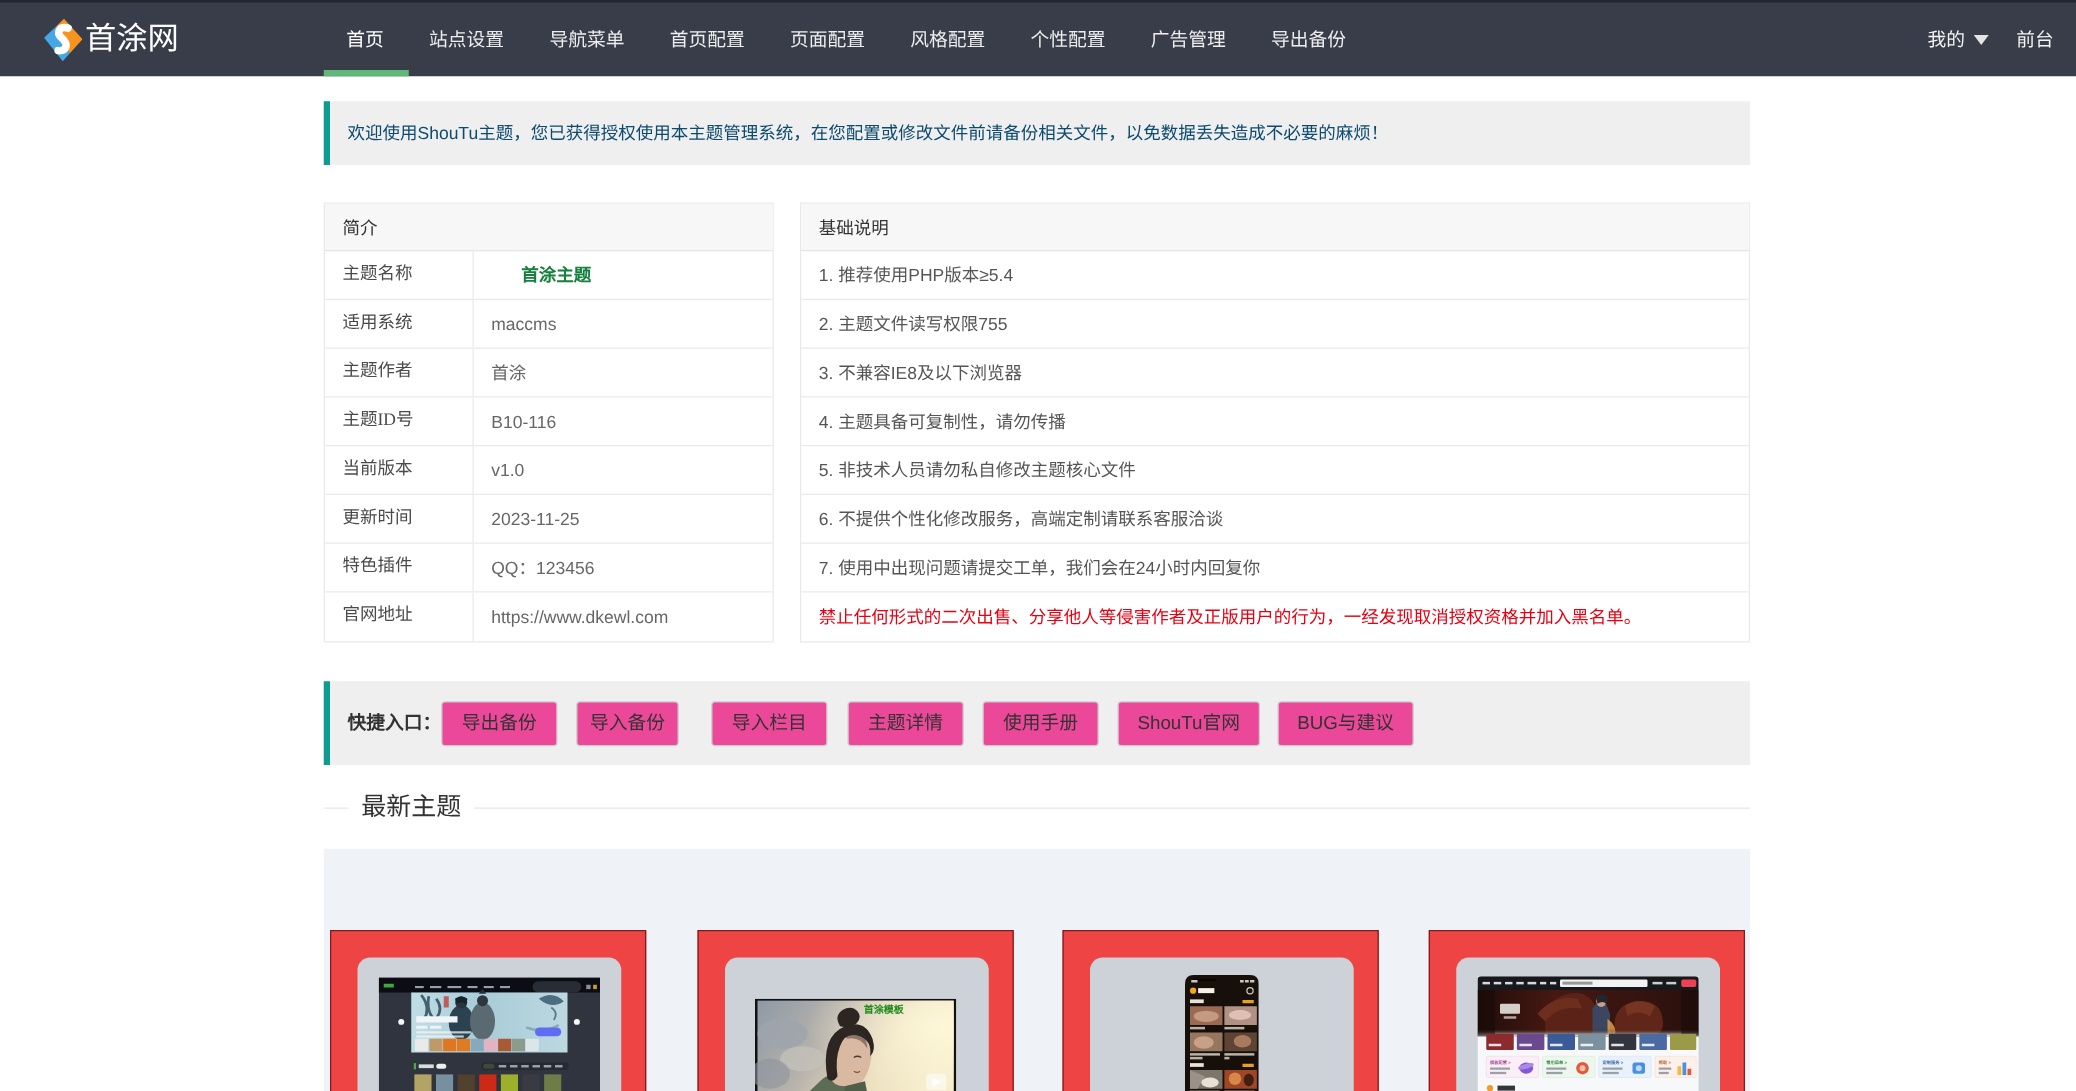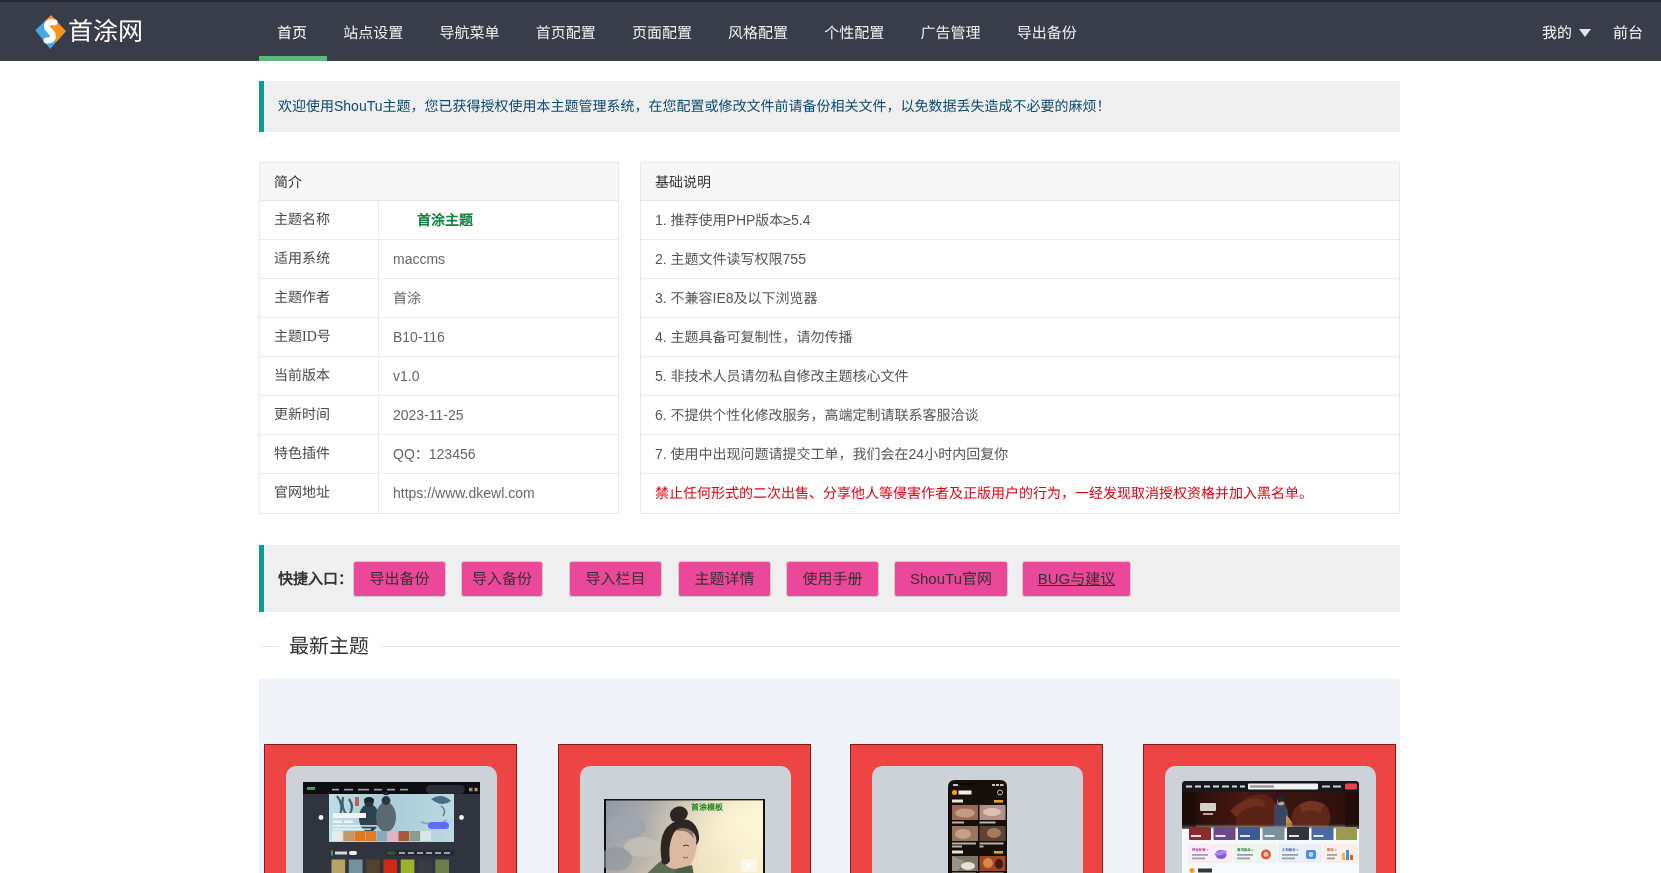--- a/index.html
+++ b/index.html
@@ -118,21 +118,21 @@
 </div>
 
 <div class="quick">
   <div class="lab">快捷入口：</div>
   <div class="qbtn" style="left:89px;width:93px;">导出备份</div>
   <div class="qbtn" style="left:197px;width:82px;">导入备份</div>
   <div class="qbtn" style="left:305px;width:93px;">导入栏目</div>
   <div class="qbtn" style="left:414px;width:93px;">主题详情</div>
   <div class="qbtn" style="left:522px;width:93px;">使用手册</div>
   <div class="qbtn" style="left:630px;width:114px;">ShouTu官网</div>
-  <div class="qbtn" style="left:758px;width:109px;text-decoration:underline;">BUG与建议</div>
+  <div class="qbtn" style="left:758px;width:109px;">BUG与建议</div>
 </div>
 
 <div class="ft-line"></div>
 <div class="ft-leg">最新主题</div>
 
 <div class="sect"></div>
 <div class="card" style="left:264px;">
     <div class="pad">
 <svg class="shot" style="left:17px;top:16px;" width="177" height="108" viewBox="0 0 177 108">
   <rect x="0" y="0" width="177" height="108" fill="#30343e"></rect>

